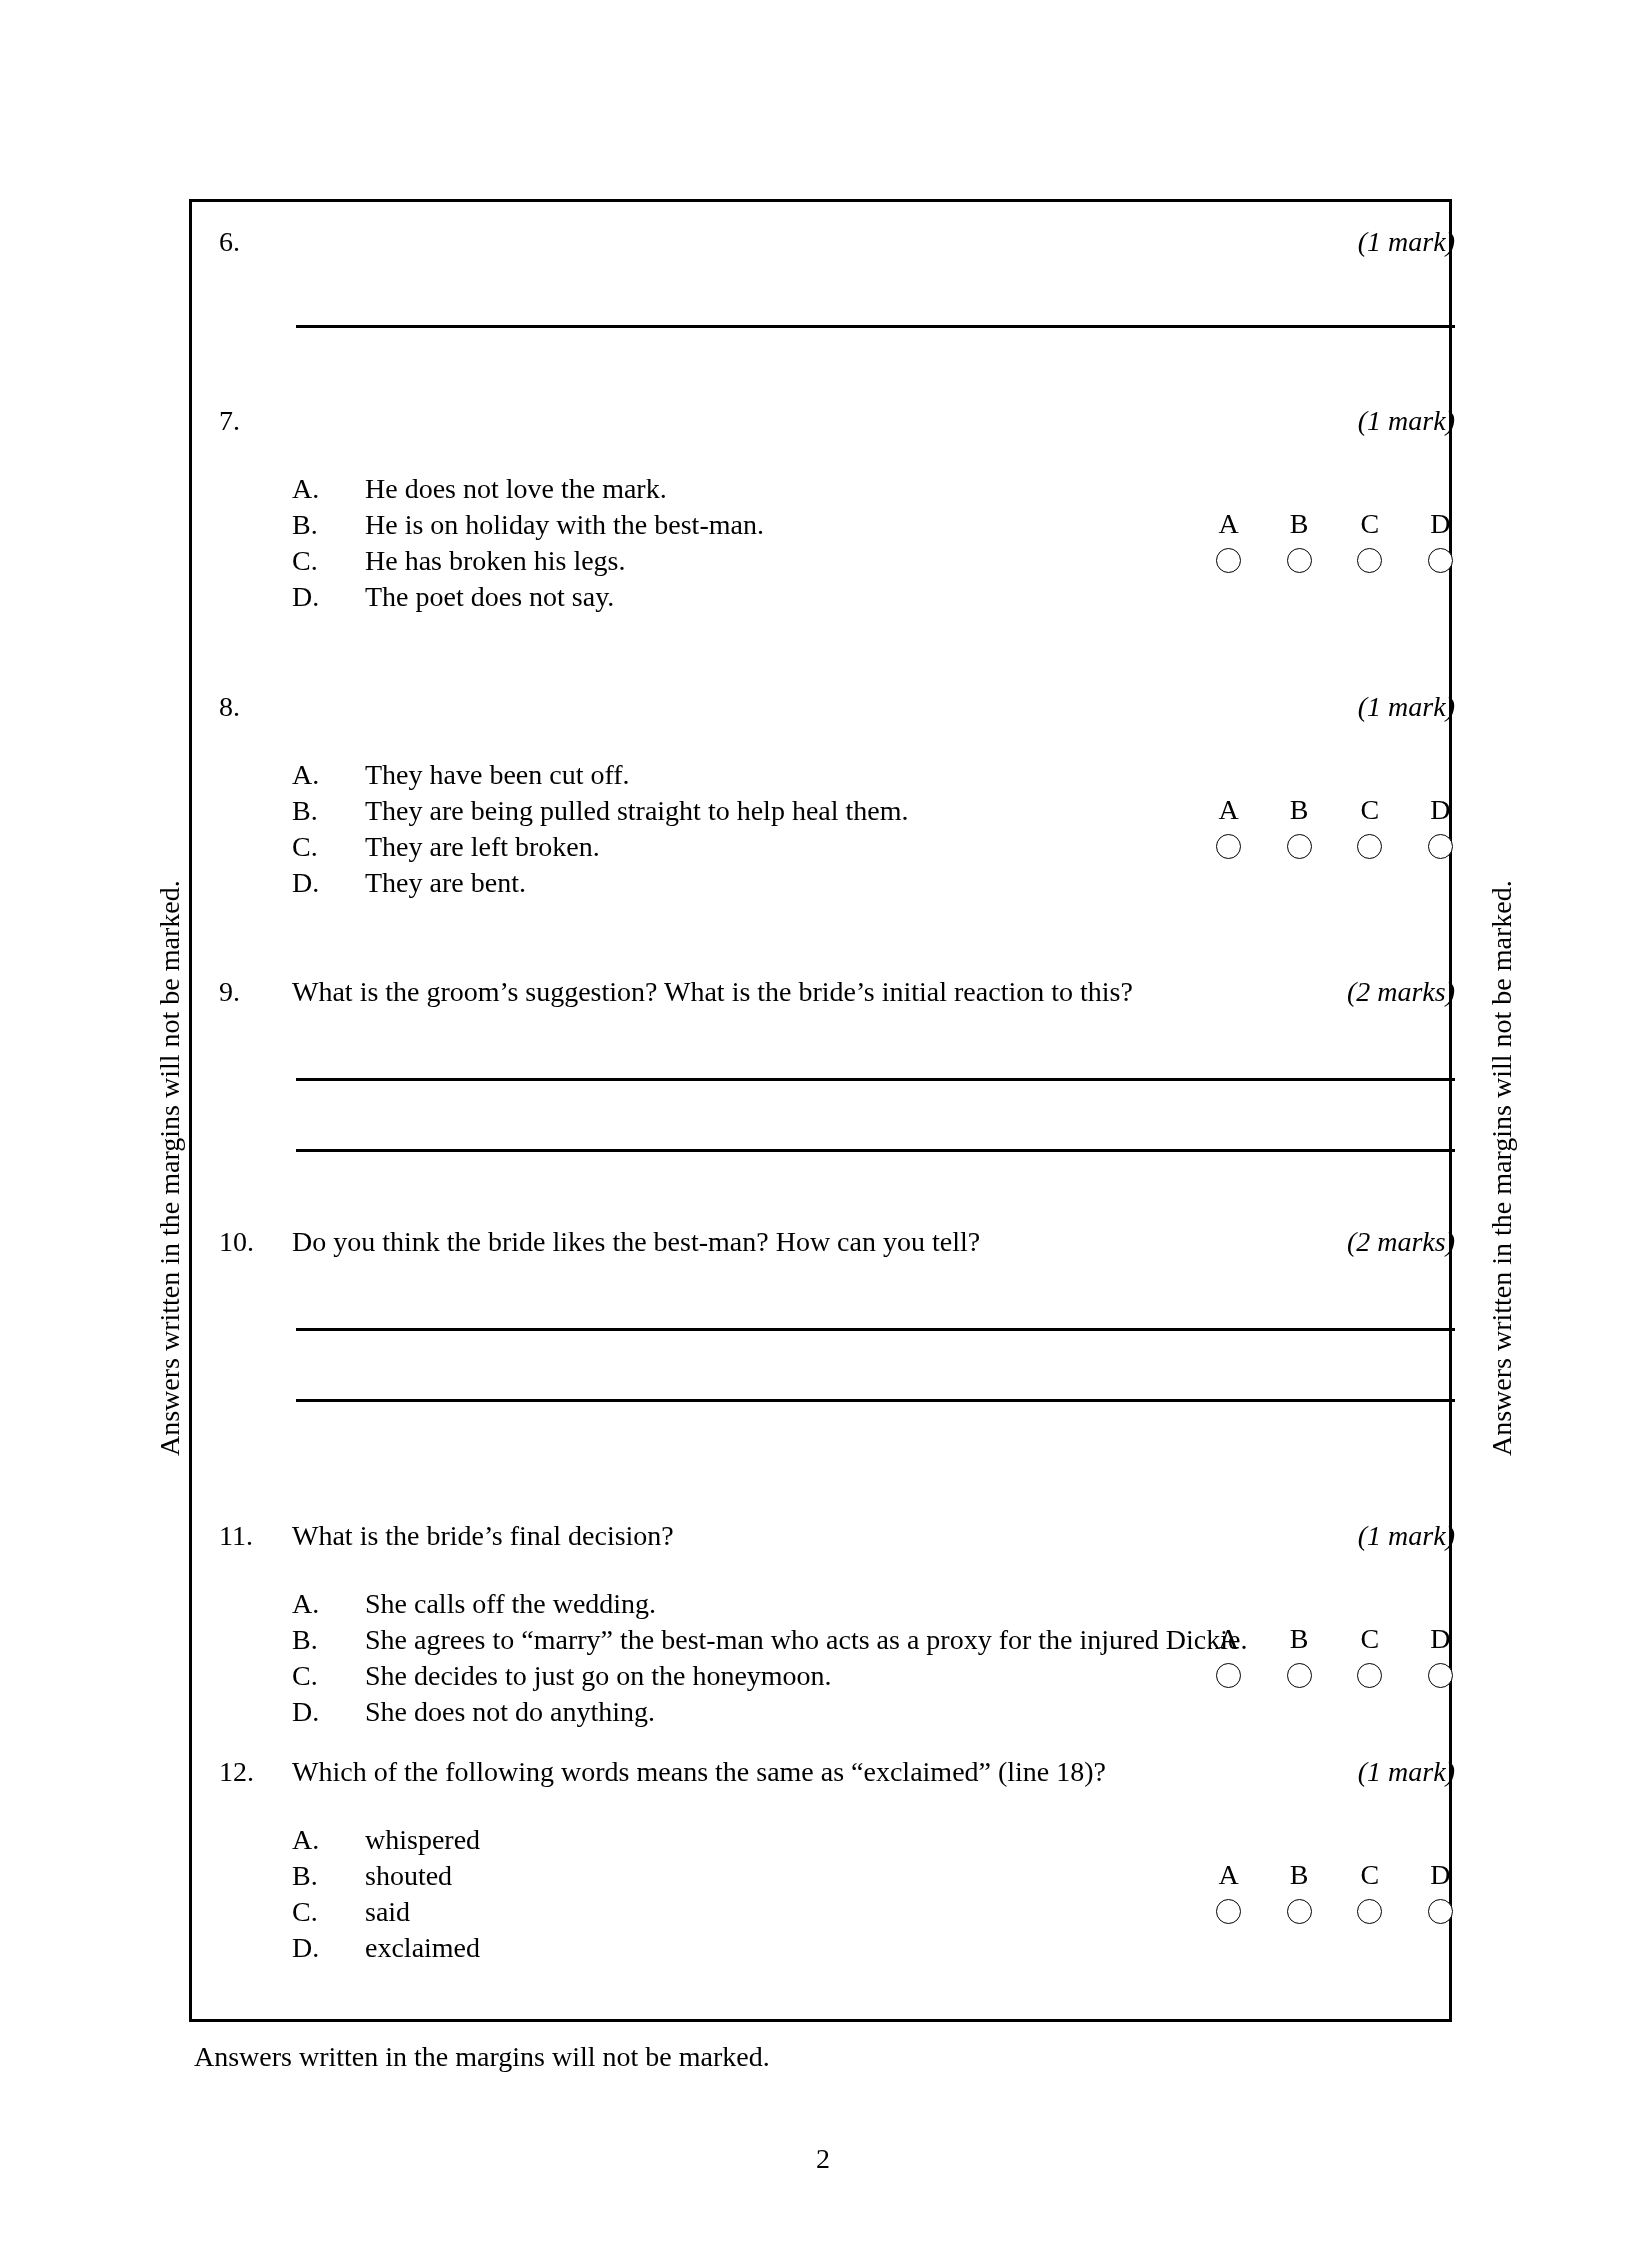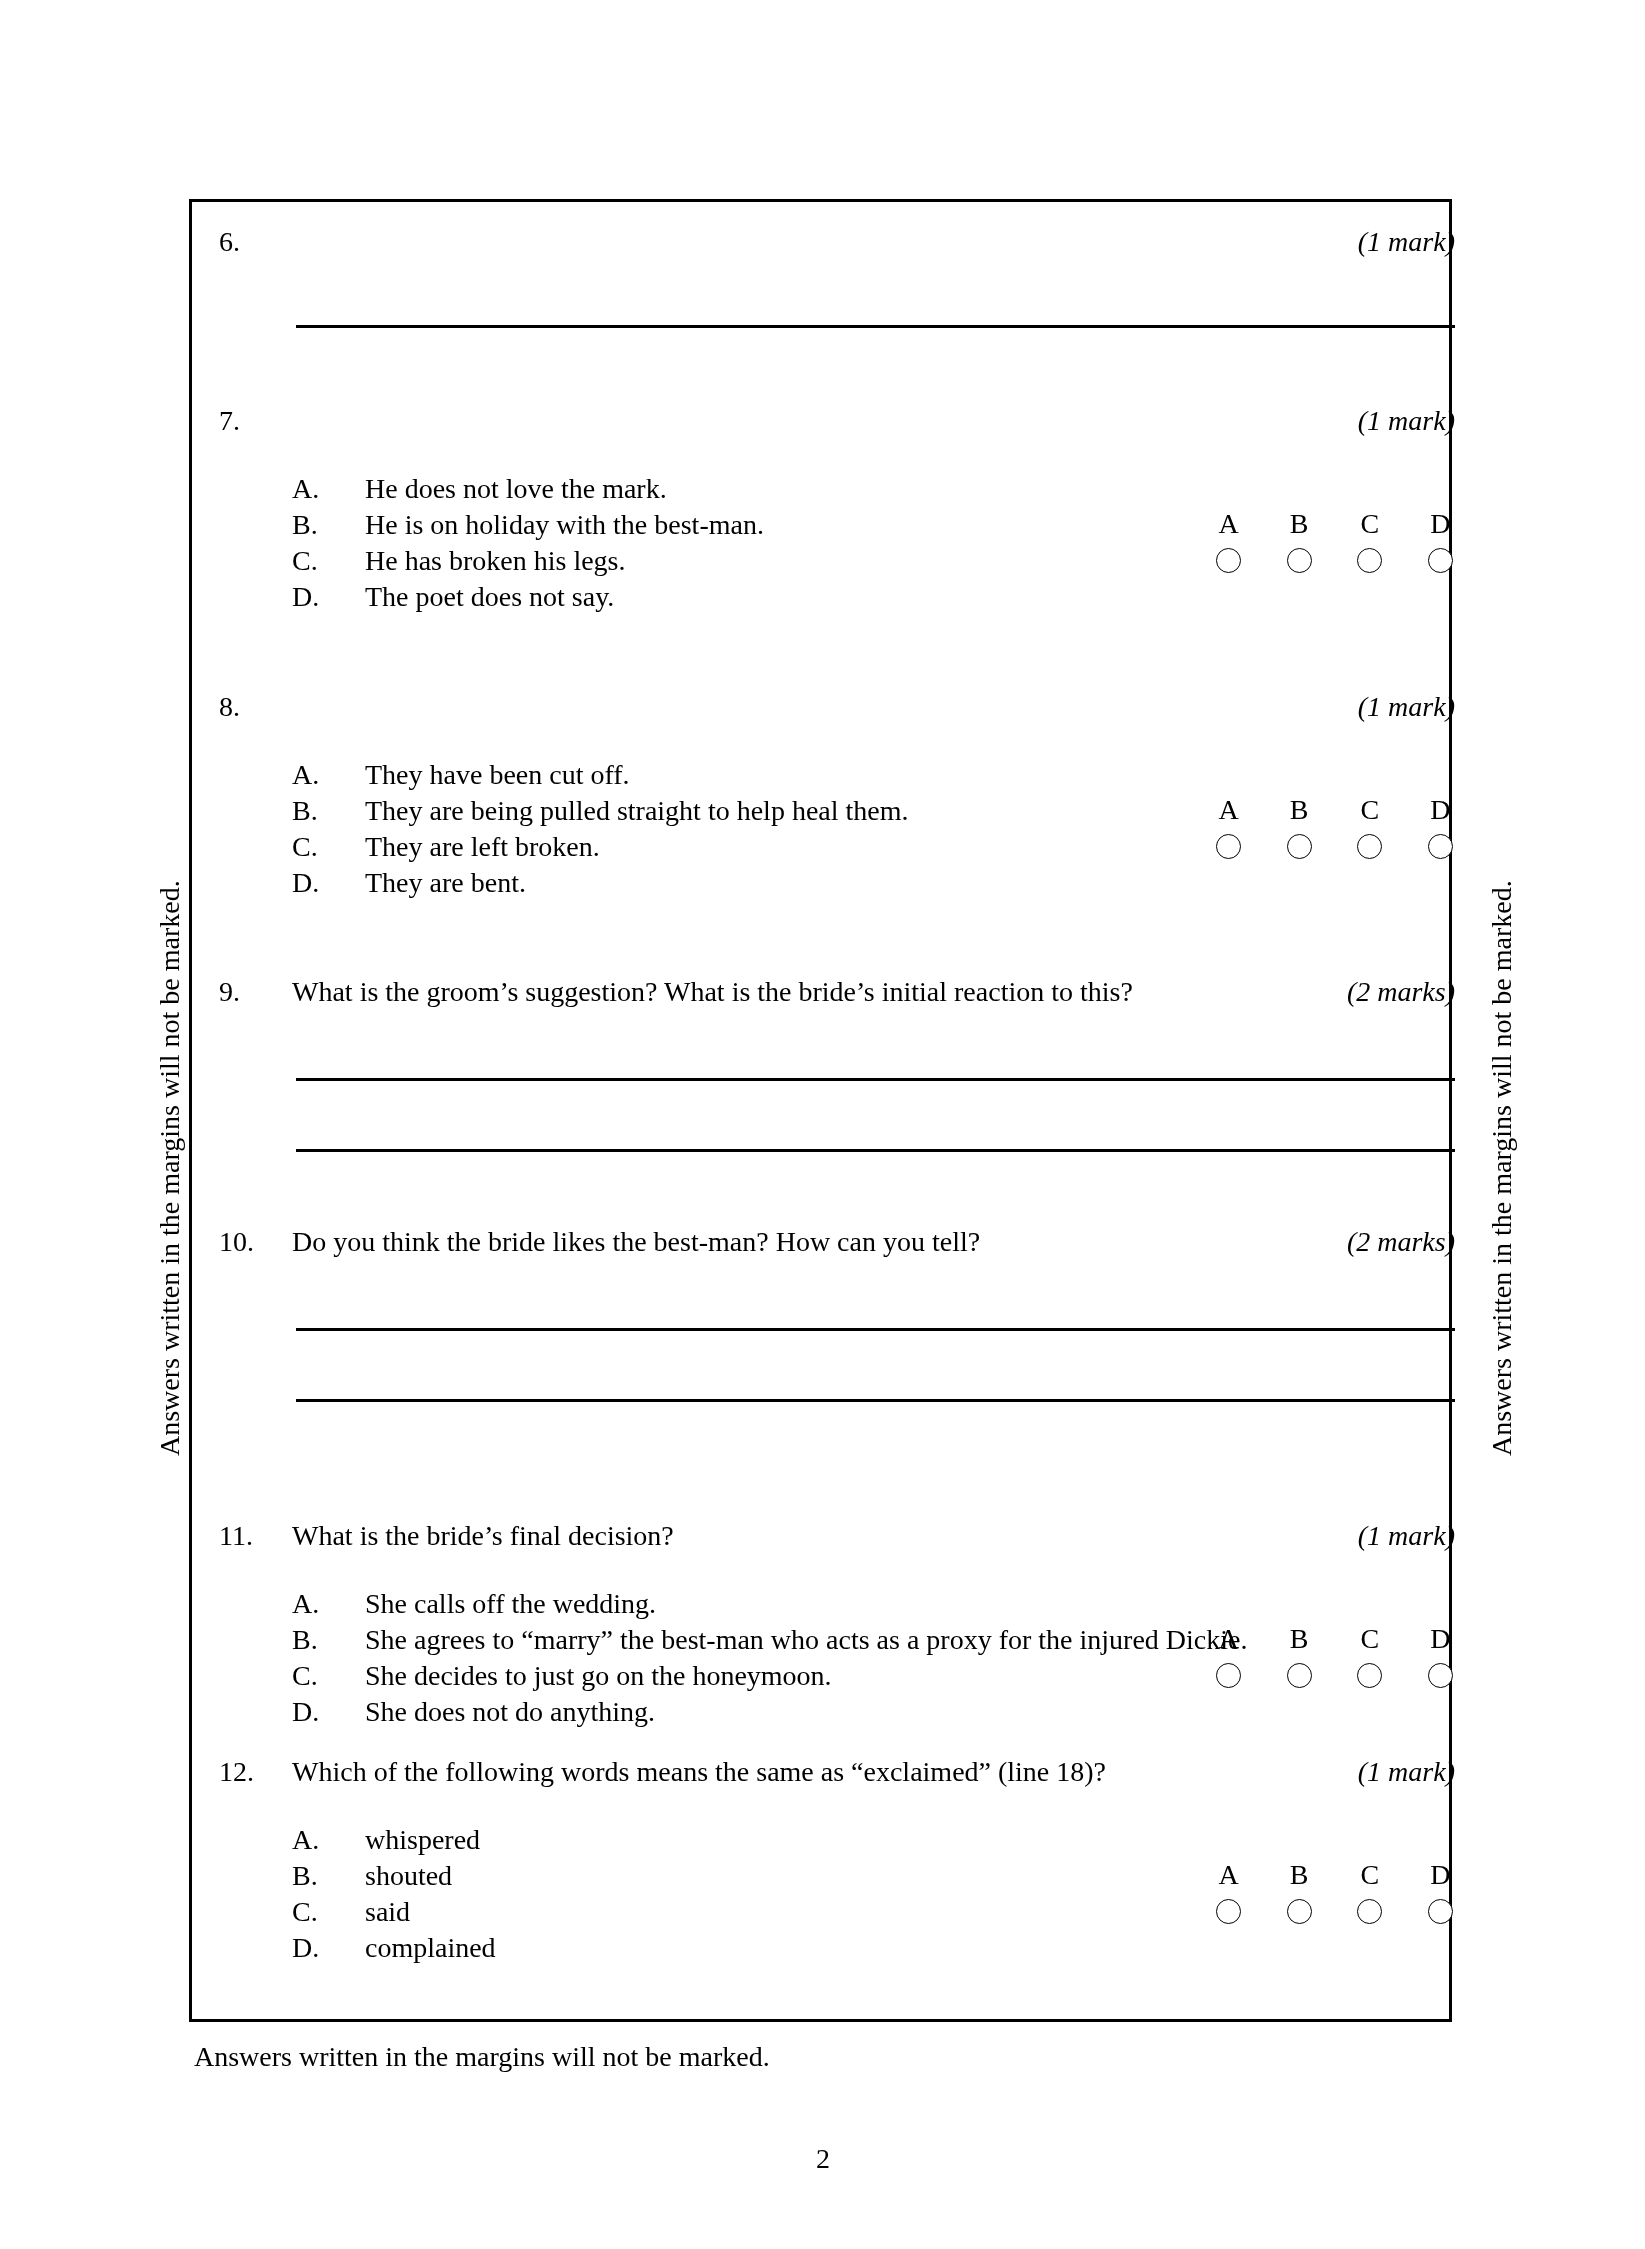--- a/index.html
+++ b/index.html
@@ -213,21 +213,21 @@
     <div class="opt">
         <span class="opt-letter">B.</span>
         <span class="opt-text">shouted</span>
       </div>
     <div class="opt">
         <span class="opt-letter">C.</span>
         <span class="opt-text">said</span>
       </div>
     <div class="opt">
         <span class="opt-letter">D.</span>
-        <span class="opt-text">complained</span>
+        <span class="opt-text">exclaimed</span>
       </div>
   </div>
   <div class="bubbles">
     <div class="b-letters">
       <span>A</span>
       <span>B</span>
       <span>C</span>
       <span>D</span>
     </div>
     <div class="b-circles">

